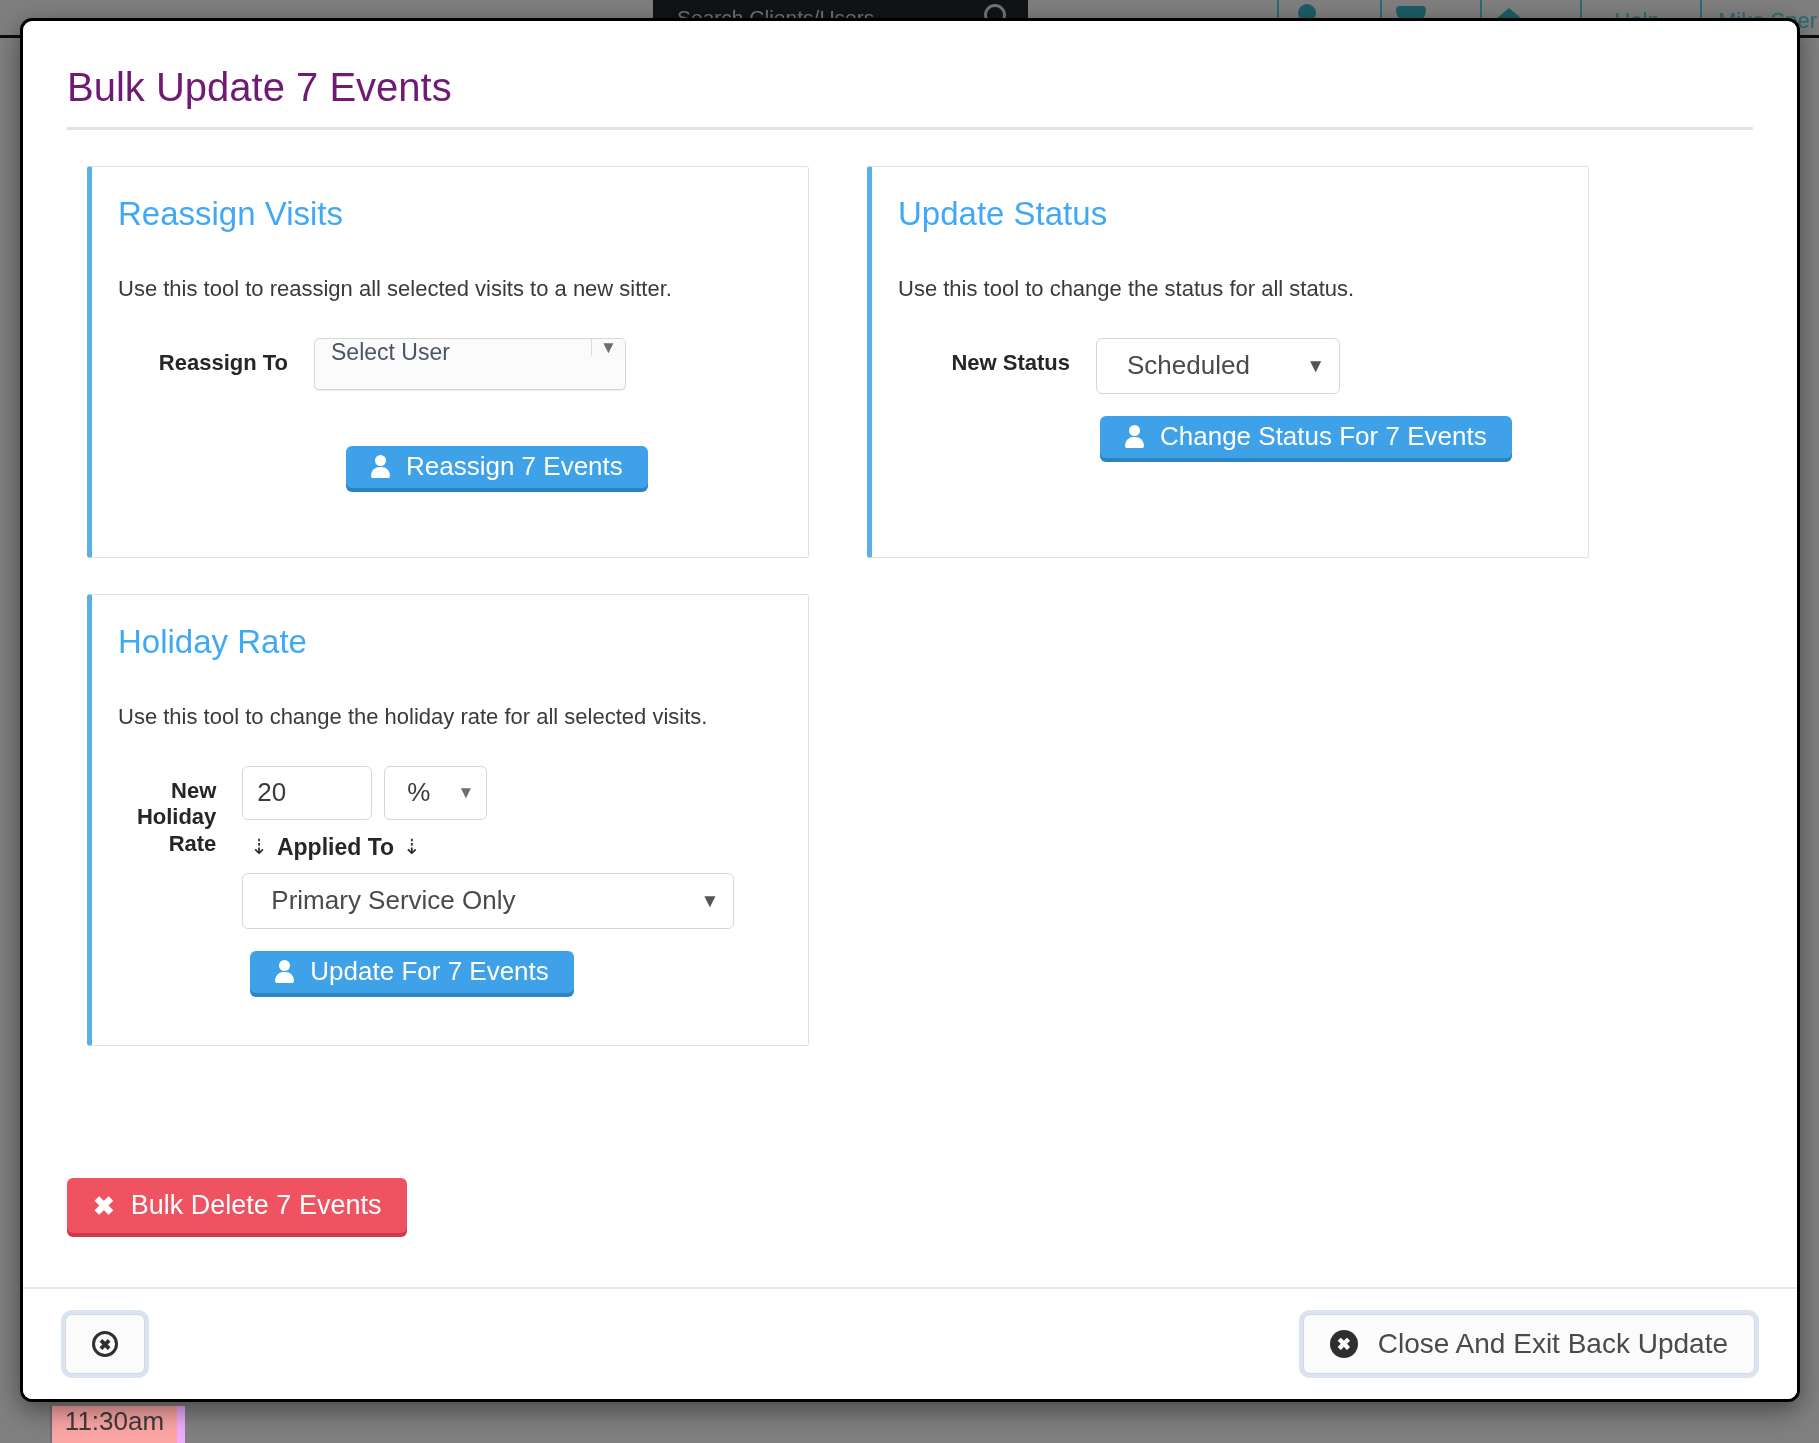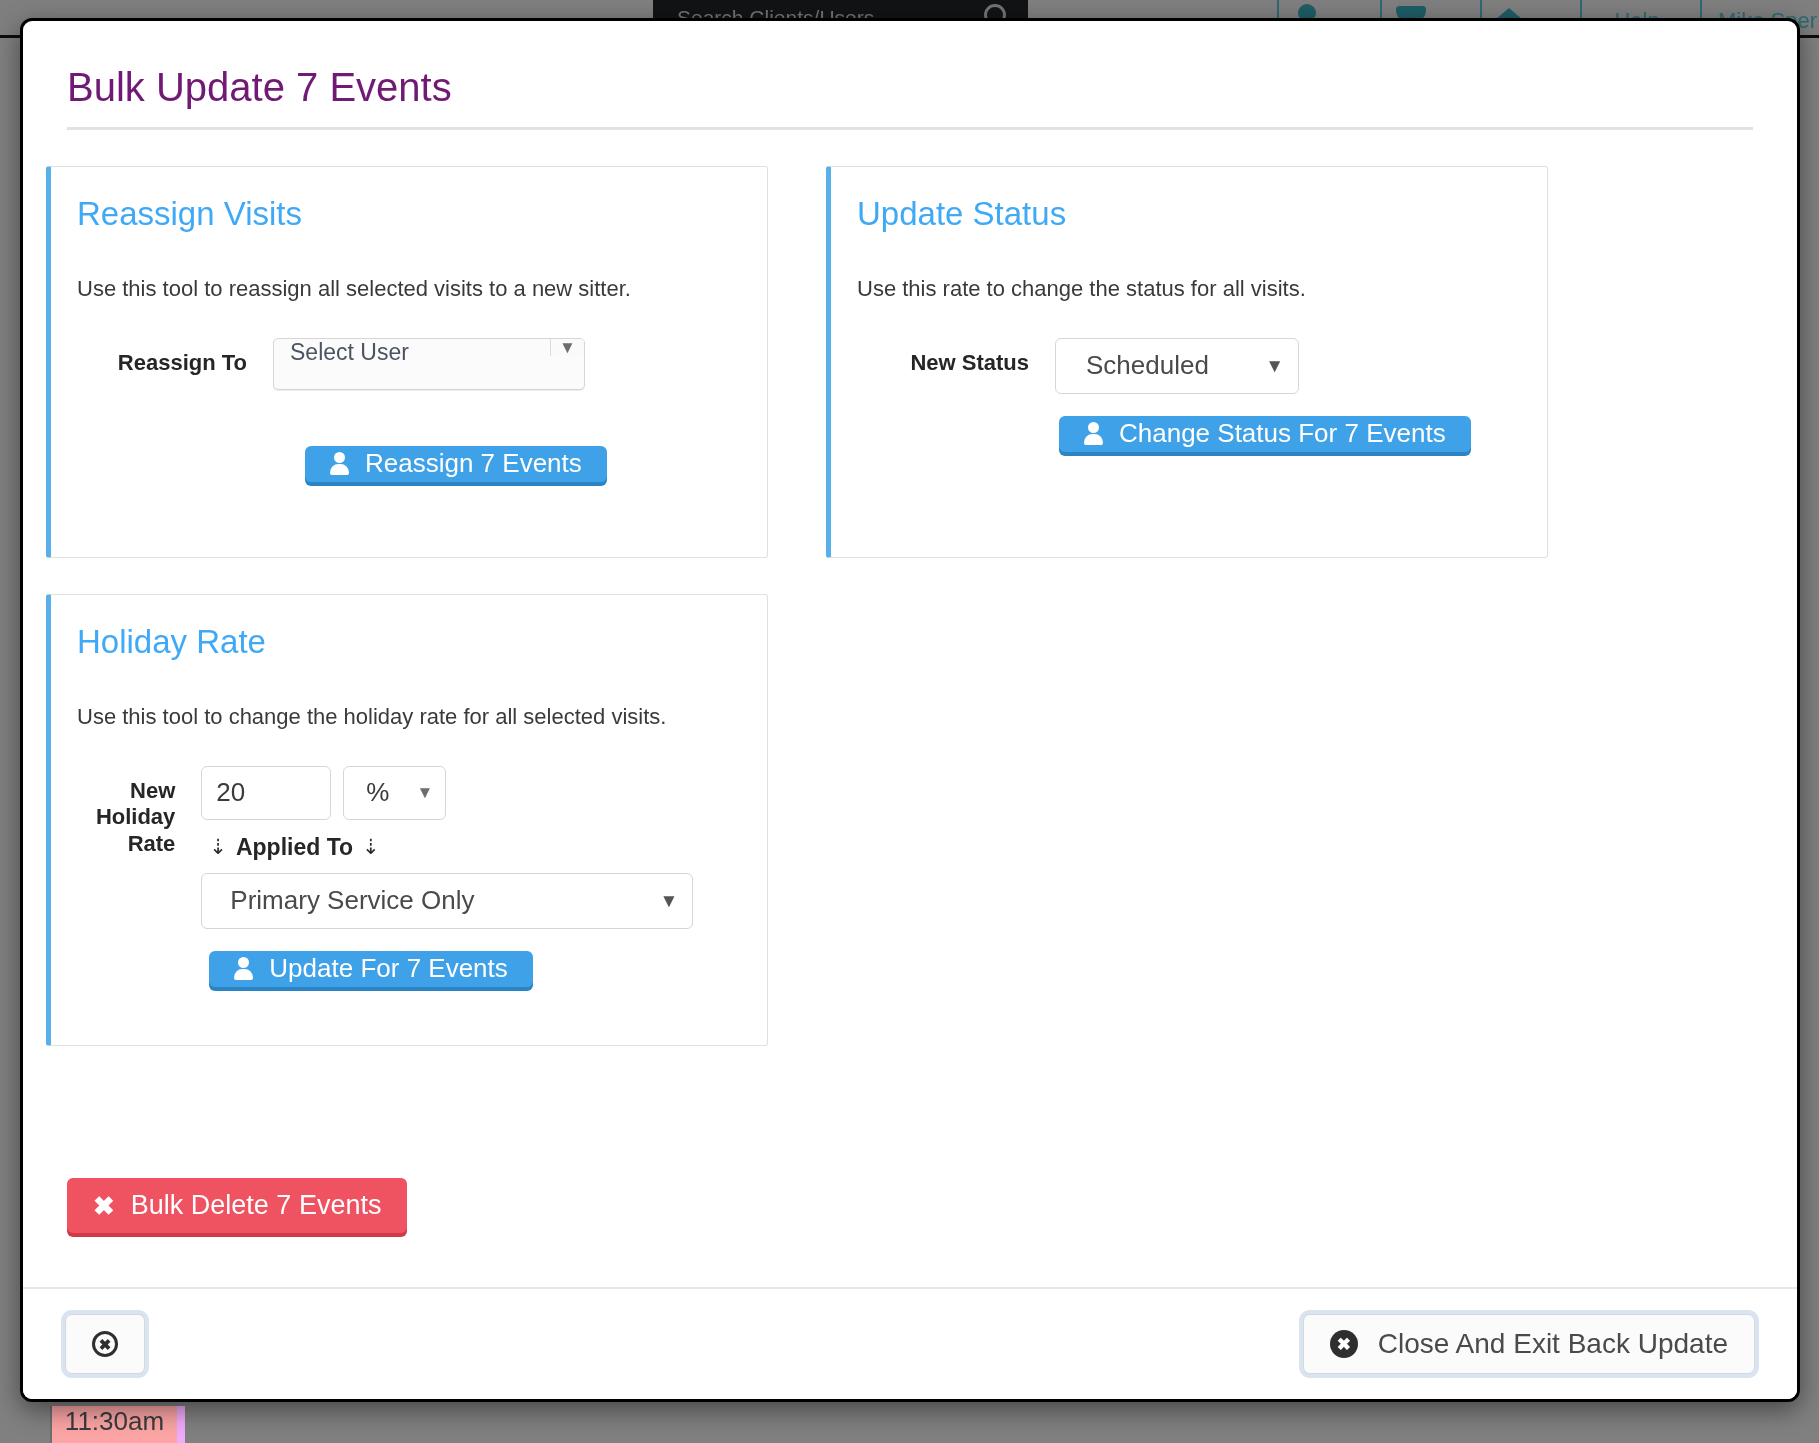--- a/index.html
+++ b/index.html
@@ -73,21 +73,21 @@
     color: #701a75;
     font-size: 40px;
     font-weight: 400;
     line-height: 1.1;
     margin: 0 0 18px 0;
   }
   .modal-divider {
     height: 3px; background: #e2e2e2; width: 100%;
   }
   .modal-body {
-    padding: 36px 44px 0 23px;
+    padding: 36px 44px 0 64px;
     position: relative;
     height: 1190px;
   }
 
   
   .panels-row { display: flex; gap: 58px; }
   .panel {
     background: #fff;
     border: 1px solid #e0e0e0;
     border-left: 5px solid #57b0e8;
@@ -192,21 +192,21 @@
     border: none; cursor: pointer;
     font-family: "Liberation Sans", sans-serif;
     white-space: nowrap;
   }
   .btn-blue {
     background: #3fa2e8;
     color: #fff;
     border-radius: 6px;
     box-shadow: 0 4px 0 #2b85c4;
     font-size: 26px;
-    height: 36px;
+    height: 42px;
     padding: 0 25px;
     gap: 16px;
   }
   .btn-red {
     background: #ef5261;
     color: #fff;
     border-radius: 6px;
     box-shadow: 0 4px 0 #cf3a49;
     font-size: 27px;
     height: 55px;
@@ -327,21 +327,21 @@
           <button class="btn btn-blue btn-reassign">
             <span class="user-ico"></span>
             <span>Reassign 7 Events</span>
           </button>
         </div>
       </div>
 
       <div class="panel p-status">
         <div class="panel-inner">
           <h2 class="panel-title">Update Status</h2>
-          <p class="panel-desc">Use this rate to change the status for all visits.</p>
+          <p class="panel-desc">Use this tool to change the status for all status.</p>
 
           <div class="form-row">
             <div class="form-label lbl-status">New Status</div>
             <div class="sel-plain sel-status">
               <span>Scheduled</span>
               <span class="caret">▼</span>
             </div>
           </div>
 
           <button class="btn btn-blue btn-status">

